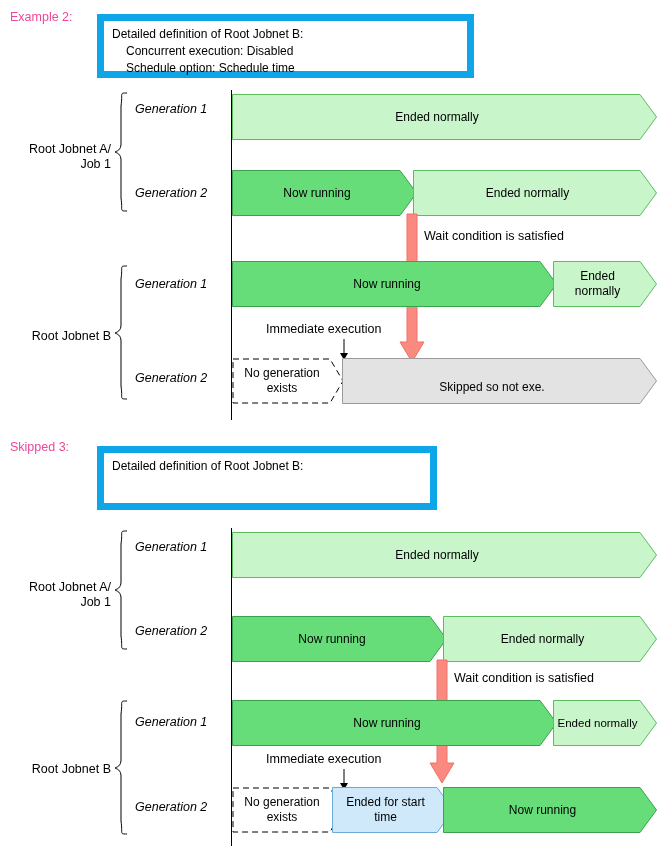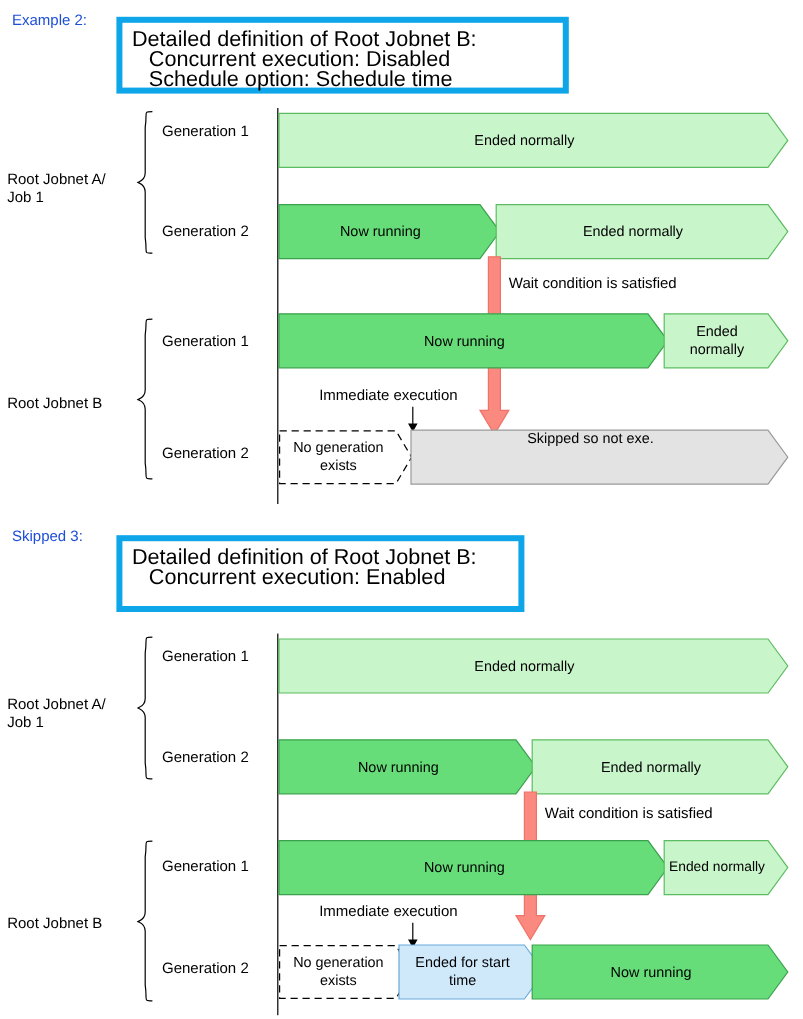--- a/index.html
+++ b/index.html
@@ -13,43 +13,44 @@
     position: relative;
     font-family: "Liberation Sans", sans-serif;
     font-size: 12px;
     color: #000000;
     overflow: hidden;
   }
   .abs { position: absolute; }
 
   .example-label {
     font-size: 12.5px;
-    color: #1d4ed8;
+    color: #ec4899;
     white-space: nowrap;
   }
 
   .def-box {
-    border: 5px solid #0ea5e9;
+    border: 7px solid #0ea5e9;
     background: #fff;
     box-sizing: border-box;
     padding: 5px 8px 6px 8px;
-    font-size: 18px;
+    font-size: 12px;
     line-height: 17px;
   }
   .def-box .indent { padding-left: 14px; }
 
   .group-label {
     font-size: 12.5px;
     line-height: 15px;
     white-space: nowrap;
-    text-align: left;
+    text-align: right;
   }
   .gen-label {
     font-size: 12.5px;
     white-space: nowrap;
+    font-style: italic;
   }
 
   
   .timeline-rule {
     border-left: 1px solid #000;
     width: 0;
   }
 
   .ann {
     font-size: 12.5px;
@@ -161,30 +162,29 @@
   <div class="abs" style="left:0; top:0; width:100px; height:46px; display:flex; align-items:center; justify-content:center; text-align:center; line-height:15px; white-space:pre-line;">
     <span>No generation
 exists</span>
   </div>
 </div>
 
 <div class="abs" style="left:342px; top:358px; width:315px; height:46px;">
   <svg width="315" height="46" viewBox="0 0 315 46" preserveAspectRatio="none">
     <polygon points="0.5,0.5 298,0.5 314.5,23 298,45.5 0.5,45.5" fill="#e3e3e3" stroke="#9a9a9a" stroke-width="1"></polygon>
   </svg>
-  <div class="abs" style="left:0; top:0; width:300px; height:57px; display:flex; align-items:flex-start; justify-content:center;">
+  <div class="abs" style="left:0; top:0; width:300px; height:57px; display:flex; align-items:center; justify-content:center;">
     <span>Skipped so not exe.</span>
   </div>
 </div>
 
 <div class="abs example-label" style="left:10px; top:440px;">Skipped 3:</div>
 
 <div class="abs def-box" style="left:97px; top:446px; width:340px; height:64px;">
   <div>Detailed definition of Root Jobnet B:</div>
-  <div class="indent">Concurrent execution: Enabled</div>
 </div>
 
 <div class="abs timeline-rule" style="left:231px; top:528px; height:318px;"></div>
 
 <div class="abs group-label" style="left:6px; top:580px; width:105px; white-space:pre-line;">Root Jobnet A/
 Job 1</div>
 <div class="abs" style="left:113px; top:530px;">
   <svg width="16" height="120" viewBox="0 0 16 120">
     <path d="M14 1 C6 1 10 1 8 14 L8 52 C8 58 4 59 2 60 C4 61 8 62 8 68 L8 106 C10 119 6 119 14 119" fill="none" stroke="#000" stroke-width="1"></path>
   </svg>

